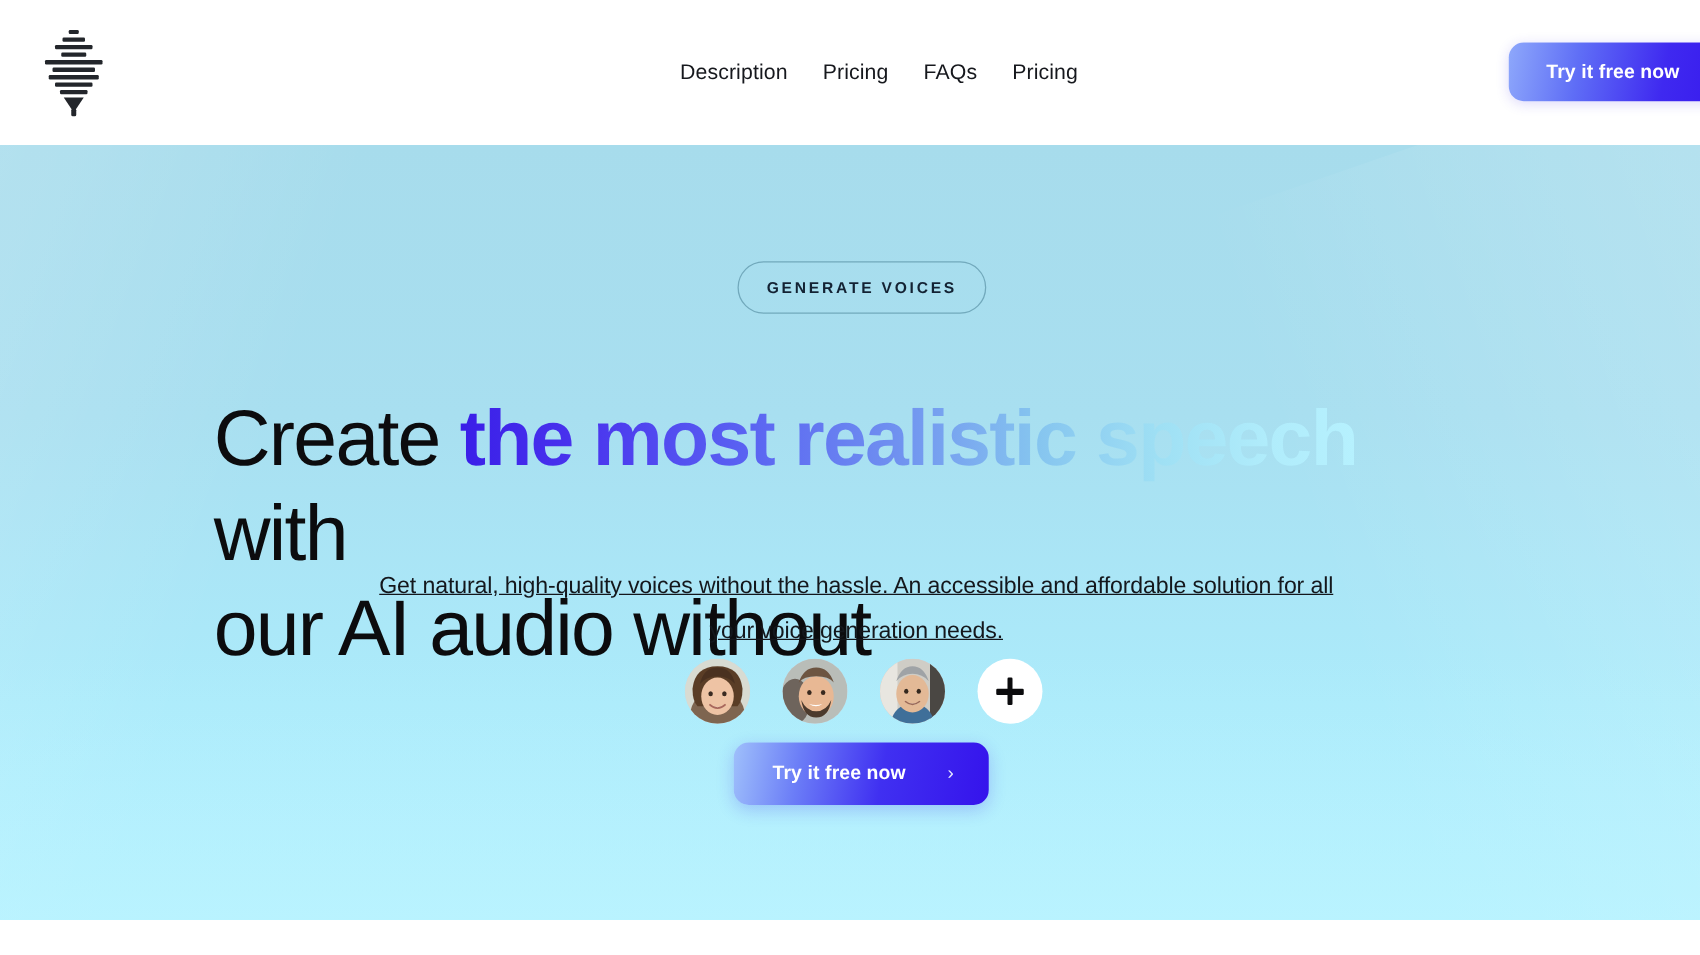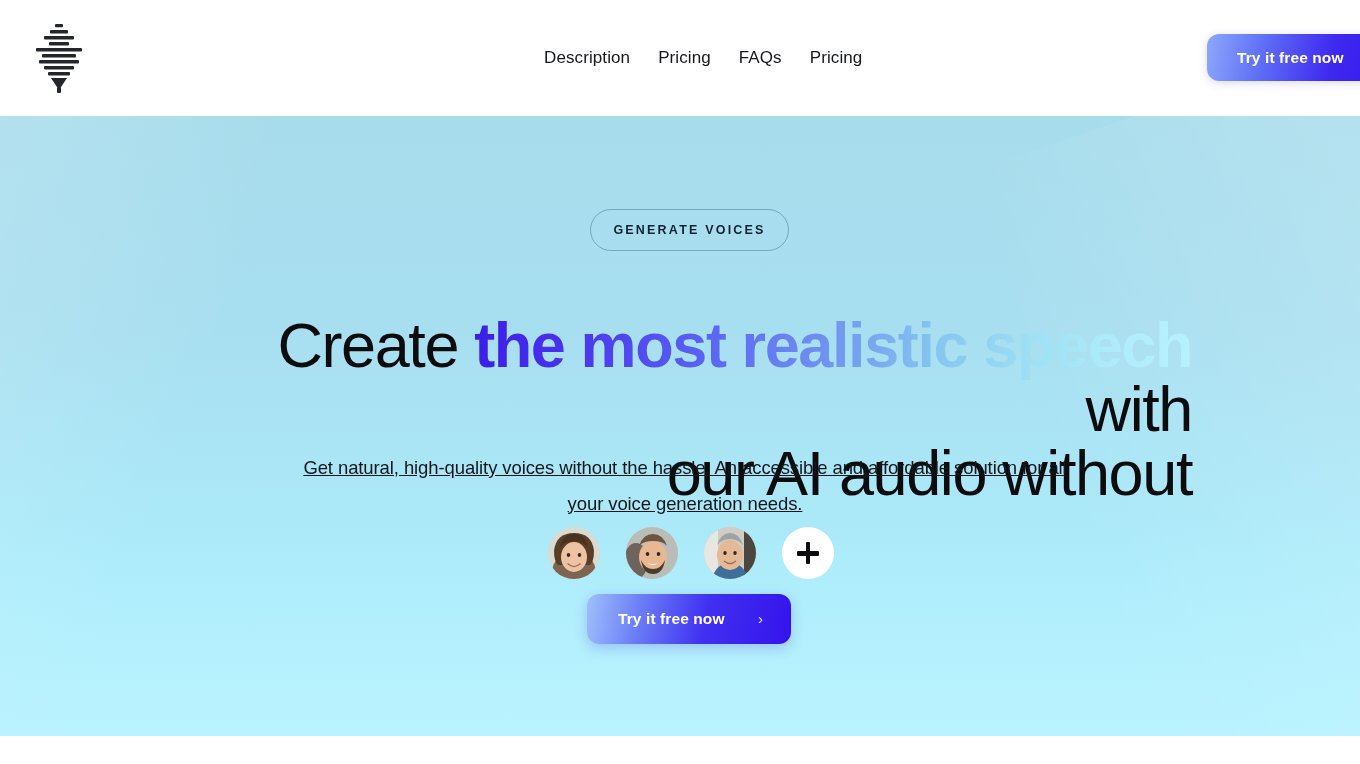--- a/index.html
+++ b/index.html
@@ -152,26 +152,26 @@
     font-weight: 600;
     letter-spacing: 2.2px;
     line-height: 40px;
     text-align: center;
     cursor: pointer;
     font-family: "Liberation Sans", sans-serif;
   }
 
   .headline {
     position: absolute;
-    left: 192px;
+    left: 171px;
     top: 155px;
     width: 1000px;
-    text-align: right;
+    text-align: left;
     font-size: 63px;
-    line-height: 64px;
+    line-height: 76px;
     font-weight: 400;
     letter-spacing: -1.4px;
     color: #0c0c0e;
   }
   .grad-text {
     background: linear-gradient(90deg,
         #3a1ee8 0%,
         #4a35ee 14%,
         #5a63f2 32%,
         #6f8ff0 48%,

